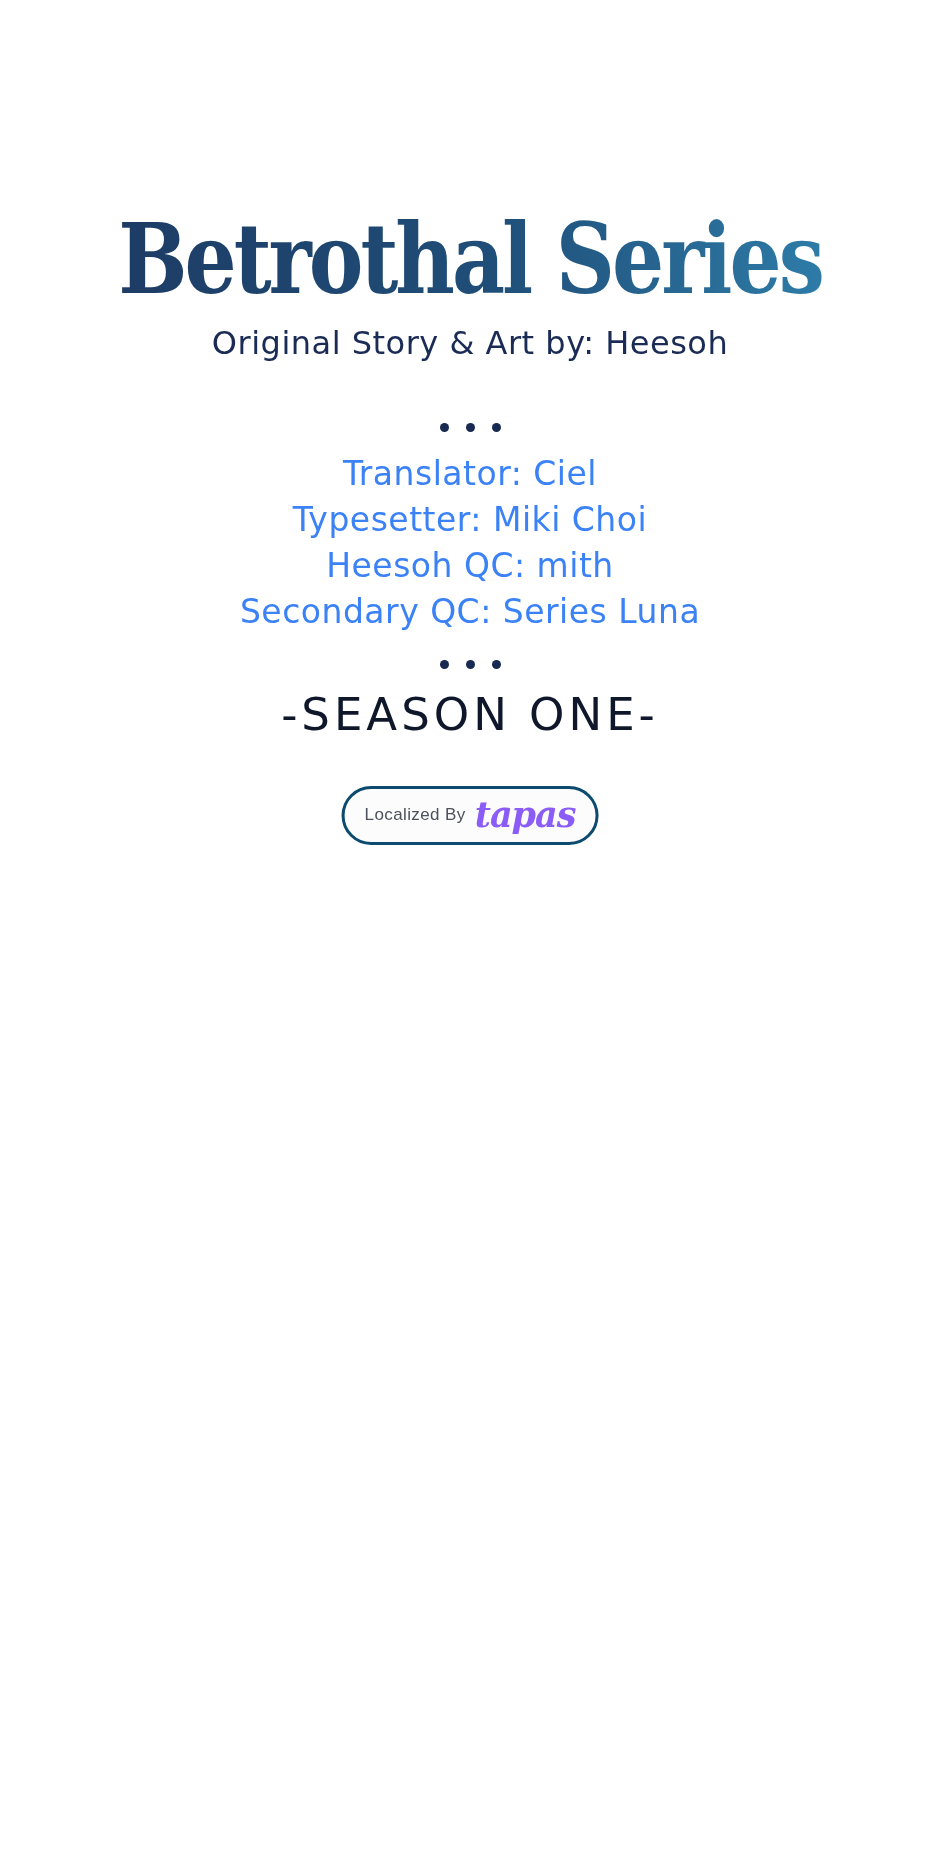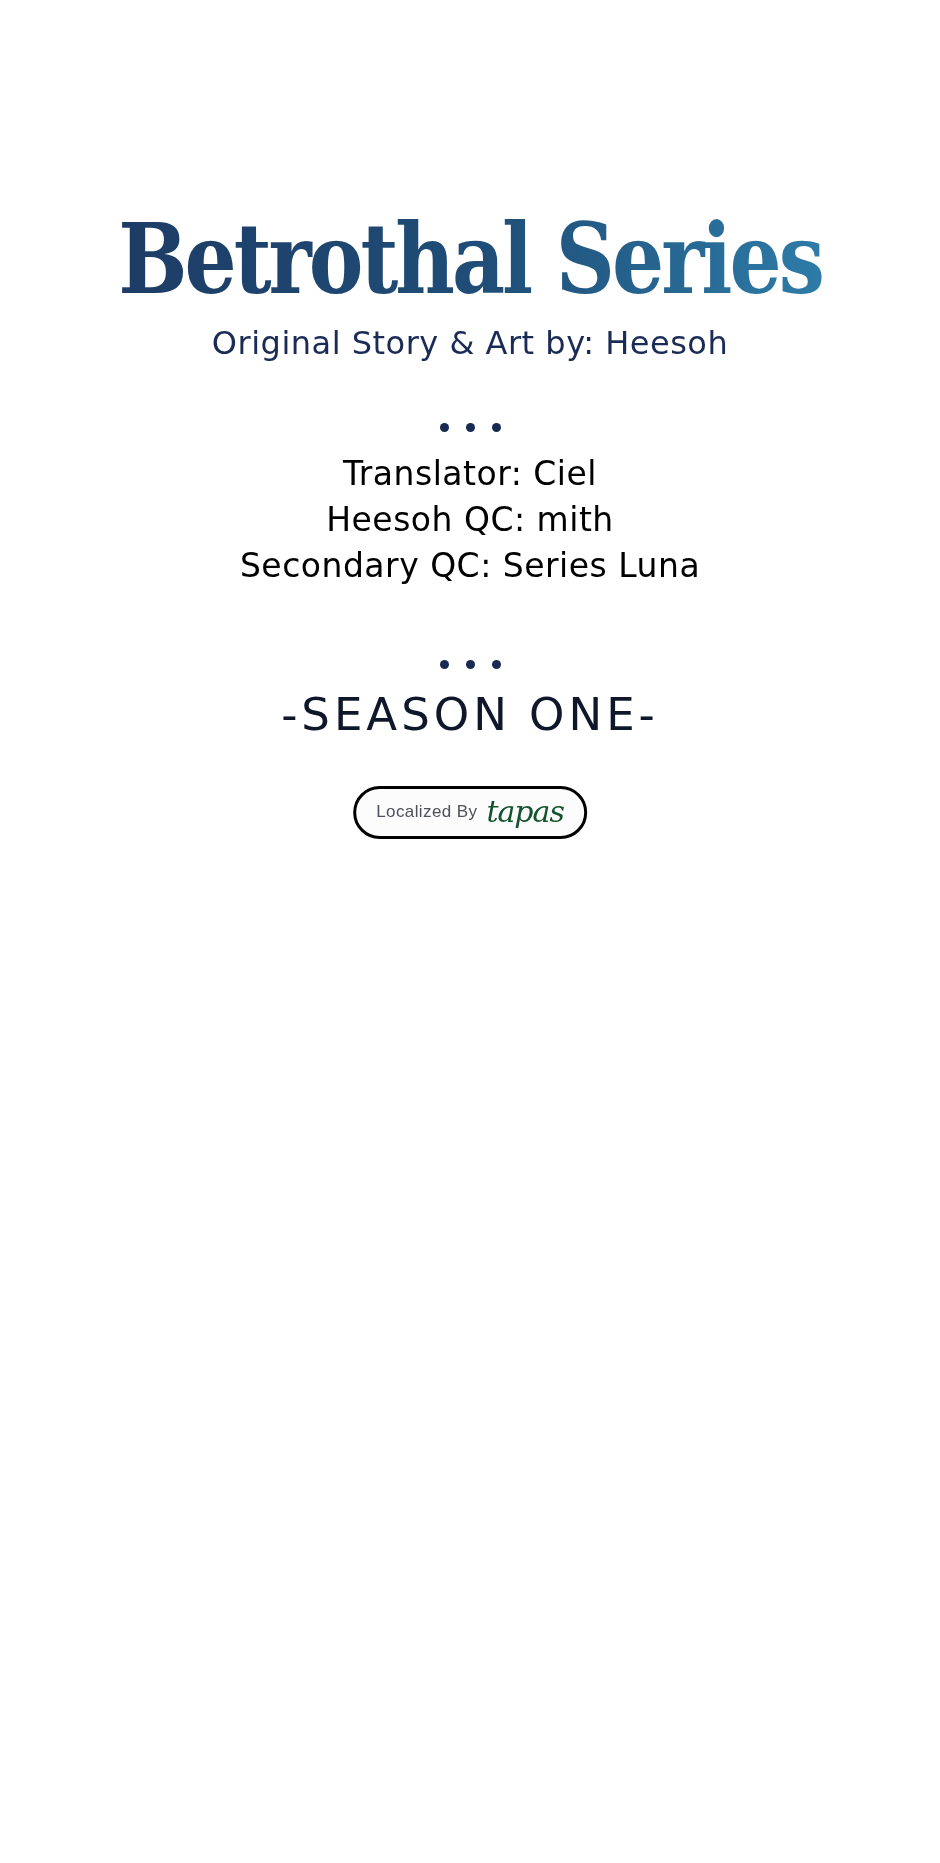--- a/index.html
+++ b/index.html
@@ -55,77 +55,78 @@
     height: 9px;
     border-radius: 50%;
     background: #182a52;
   }
   .credits { top: 451px; }
   .credit-line {
     font-family: "DejaVu Sans", sans-serif;
     font-size: 33px;
     line-height: 46px;
     letter-spacing: 0.5px;
-    color: #000000;
+    color: #3b82f6;
   }
   .season {
     top: 688px;
     font-family: "DejaVu Sans", sans-serif;
     font-size: 45px;
     font-weight: 400;
     letter-spacing: 4px;
     color: #0f172a;
   }
   
   .badge {
     position: absolute;
     top: 786px;
     left: 50%;
     transform: translateX(-50%);
     display: inline-flex;
     align-items: center;
     gap: 9px;
     padding: 5px 20px 7px 20px;
     background: #fcfcfd;
-    border: 3px solid #000000;
+    border: 3px solid #0c4a6e;
     border-radius: 40px;
   }
   .badge-prefix {
     font-family: "Liberation Sans", sans-serif;
     font-size: 17px;
     font-weight: 400;
     letter-spacing: 0.4px;
     color: #4d515c;
   }
   .badge-brand {
     font-family: "DejaVu Serif", serif;
     font-style: italic;
-    font-weight: 400;
-    font-size: 30px;
+    font-weight: 700;
+    font-size: 35px;
     letter-spacing: -1px;
-    color: #14532d;
+    color: #8b5cf6;
   }
 </style>
 </head>
 <body>
 
 <div class="page">
 
   <h1 class="centered title">Betrothal Series</h1>
 
   <div class="centered byline">Original Story &amp; Art by: Heesoh</div>
 
   <div class="centered dots dots-1">
     <span class="dot"></span>
     <span class="dot"></span>
     <span class="dot"></span>
   </div>
 
   <div class="centered credits">
     <div class="credit-line">Translator: Ciel</div>
+    <div class="credit-line">Typesetter: Miki Choi</div>
     <div class="credit-line">Heesoh QC: mith</div>
     <div class="credit-line">Secondary QC: Series Luna</div>
   </div>
 
   <div class="centered dots dots-2">
     <span class="dot"></span>
     <span class="dot"></span>
     <span class="dot"></span>
   </div>
 

